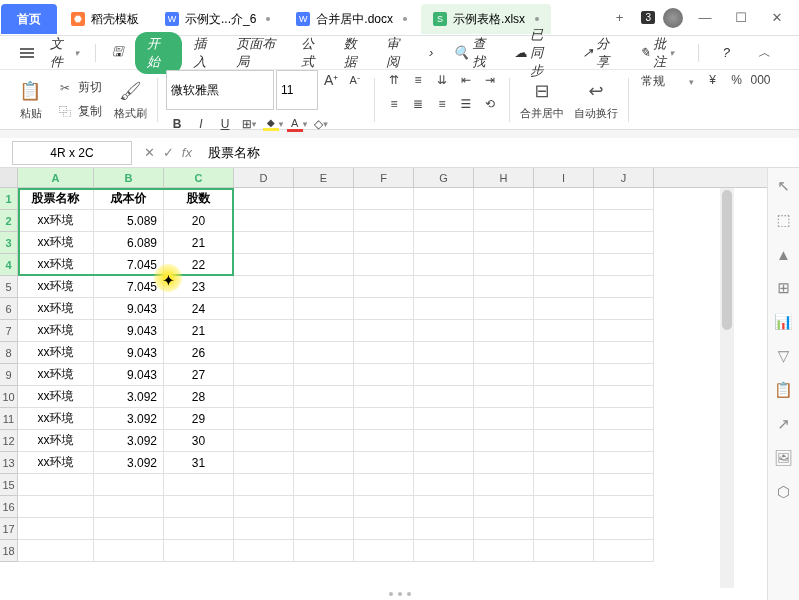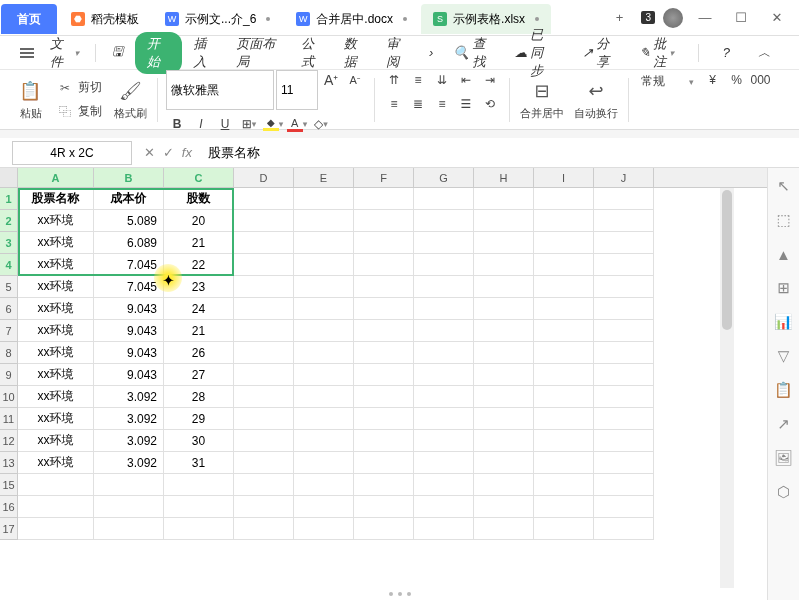--- a/index.html
+++ b/index.html
@@ -468,20 +468,33 @@
           <div class="cell wB"></div>
           <div class="cell wC"></div>
           <div class="cell wD"></div>
           <div class="cell wE"></div>
           <div class="cell wF"></div>
           <div class="cell wG"></div>
           <div class="cell wH"></div>
           <div class="cell wI"></div>
           <div class="cell wJ"></div>
         </div>
+        <div class="row">
+          <div class="row-h">18</div>
+          <div class="cell wA"></div>
+          <div class="cell wB"></div>
+          <div class="cell wC"></div>
+          <div class="cell wD"></div>
+          <div class="cell wE"></div>
+          <div class="cell wF"></div>
+          <div class="cell wG"></div>
+          <div class="cell wH"></div>
+          <div class="cell wI"></div>
+          <div class="cell wJ"></div>
+        </div>
       </div>
     <div class="selection-border"></div>
     <div class="cursor-highlight"></div>
     <div class="plus-cursor">✦</div>
     <div class="vscroll">
         <div class="vscroll-thumb"></div>
       </div>
   </div>
   <div class="sidebar">
     <div class="side-icon">↖</div>

